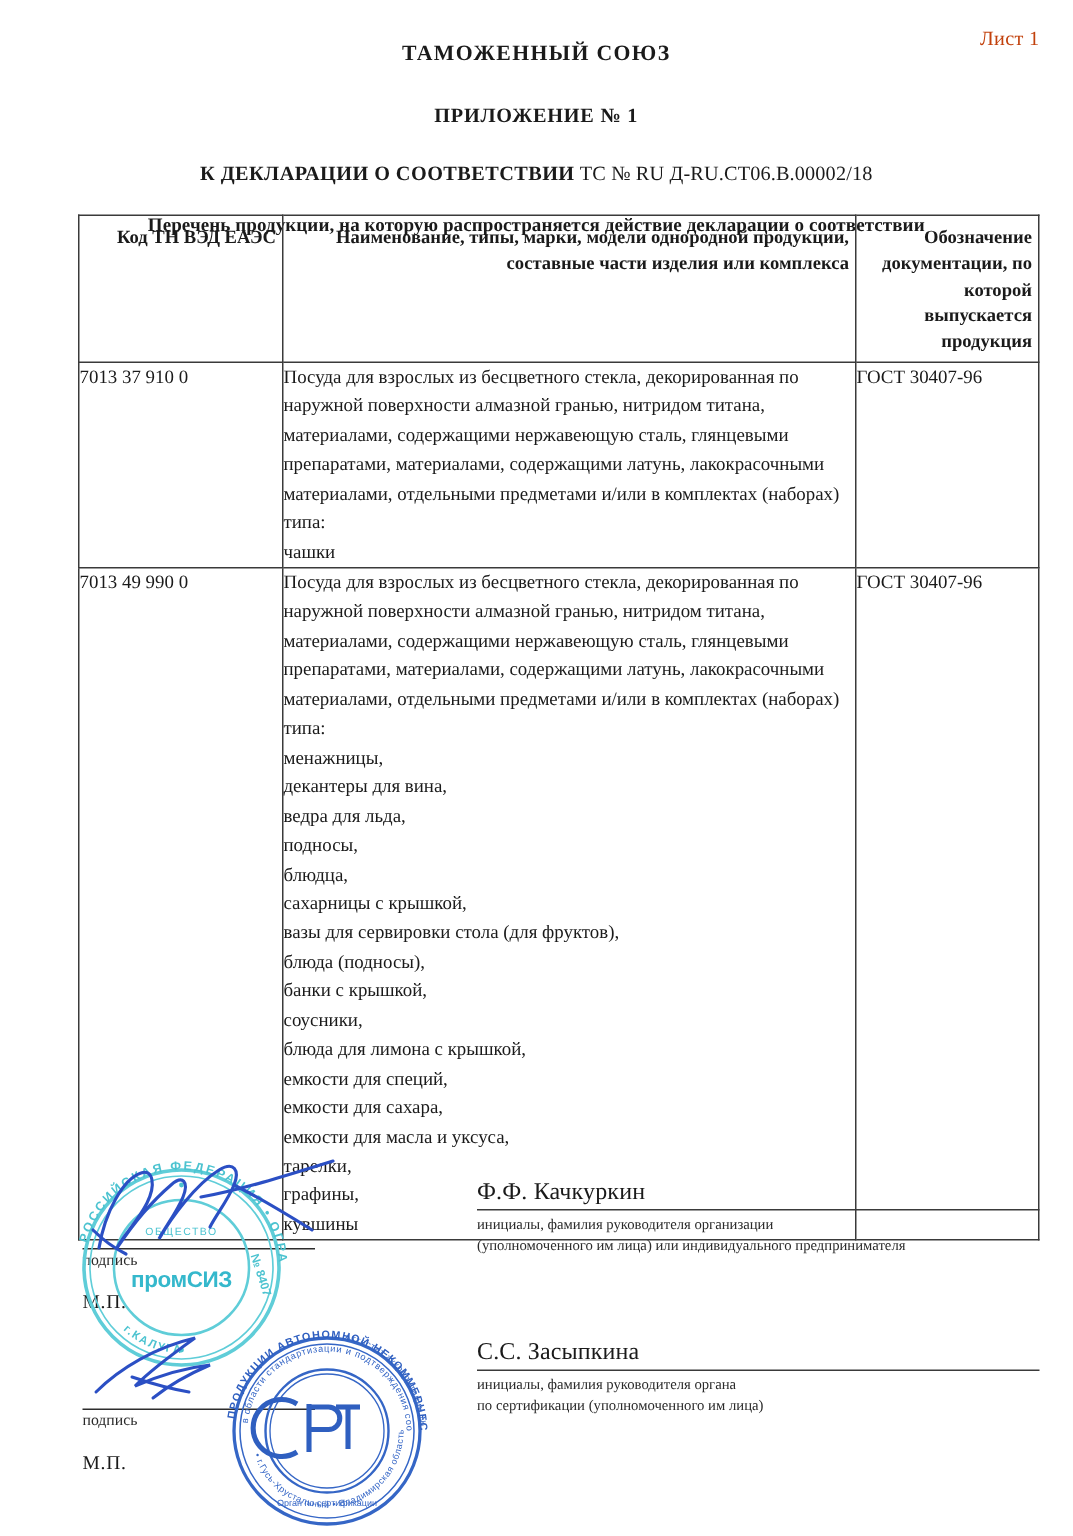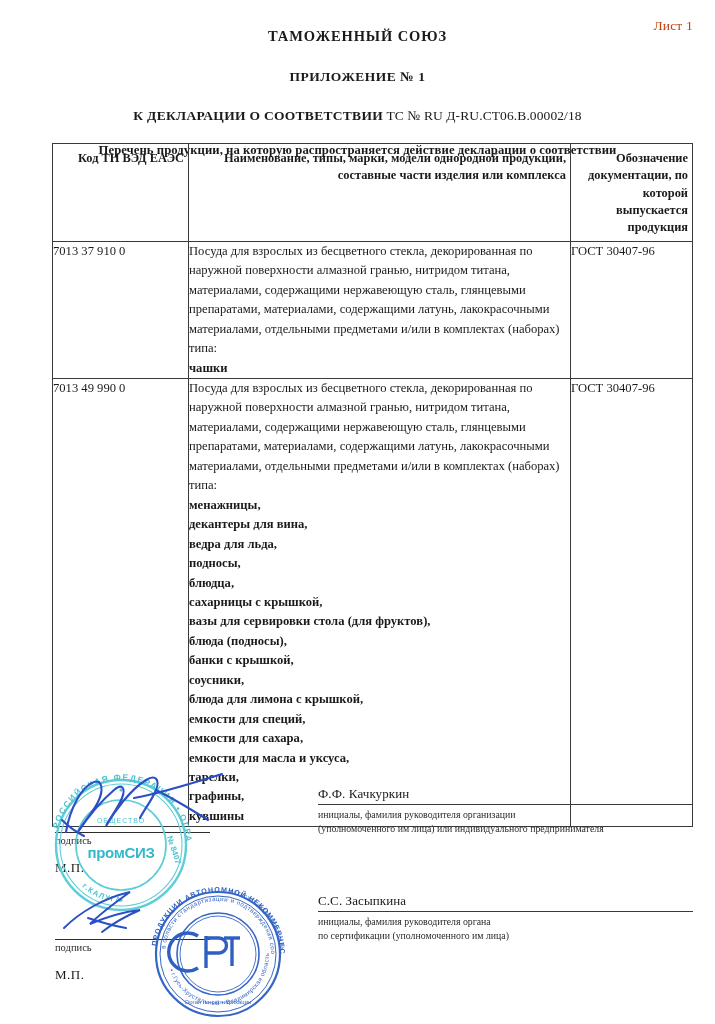--- a/index.html
+++ b/index.html
@@ -111,21 +111,21 @@
     padding: 5px 8px 8px 10px;
     line-height: 1.545;
   }
   td.doc {
     font-size: 12.6px;
     padding: 5px 6px 6px 7px;
     line-height: 1.55;
     white-space: nowrap;
   }
   td.desc .para { margin: 0; }
-  td.desc .item { margin: 0; font-weight: bold; }
+  td.desc .item { margin: 0; }
 
   
   .sig-block {
     position: absolute;
     left: 0;
     right: 0;
   }
   .sig-1 { top: 786px; }
   .sig-2 { top: 893px; }
 
@@ -151,21 +151,21 @@
     margin-top: 14px;
     letter-spacing: .5px;
   }
 
   .sig-right {
     position: absolute;
     left: 318px;
     right: 22px;
   }
   .sig-name {
-    font-size: 13px;
+    font-size: 16px;
     padding-bottom: 2px;
     border-bottom: 1.1px solid #3a3a3a;
     letter-spacing: .1px;
   }
   .sig-desc {
     font-size: 9.8px;
     line-height: 1.45;
     padding-top: 3px;
     color: #2a2a2a;
   }

